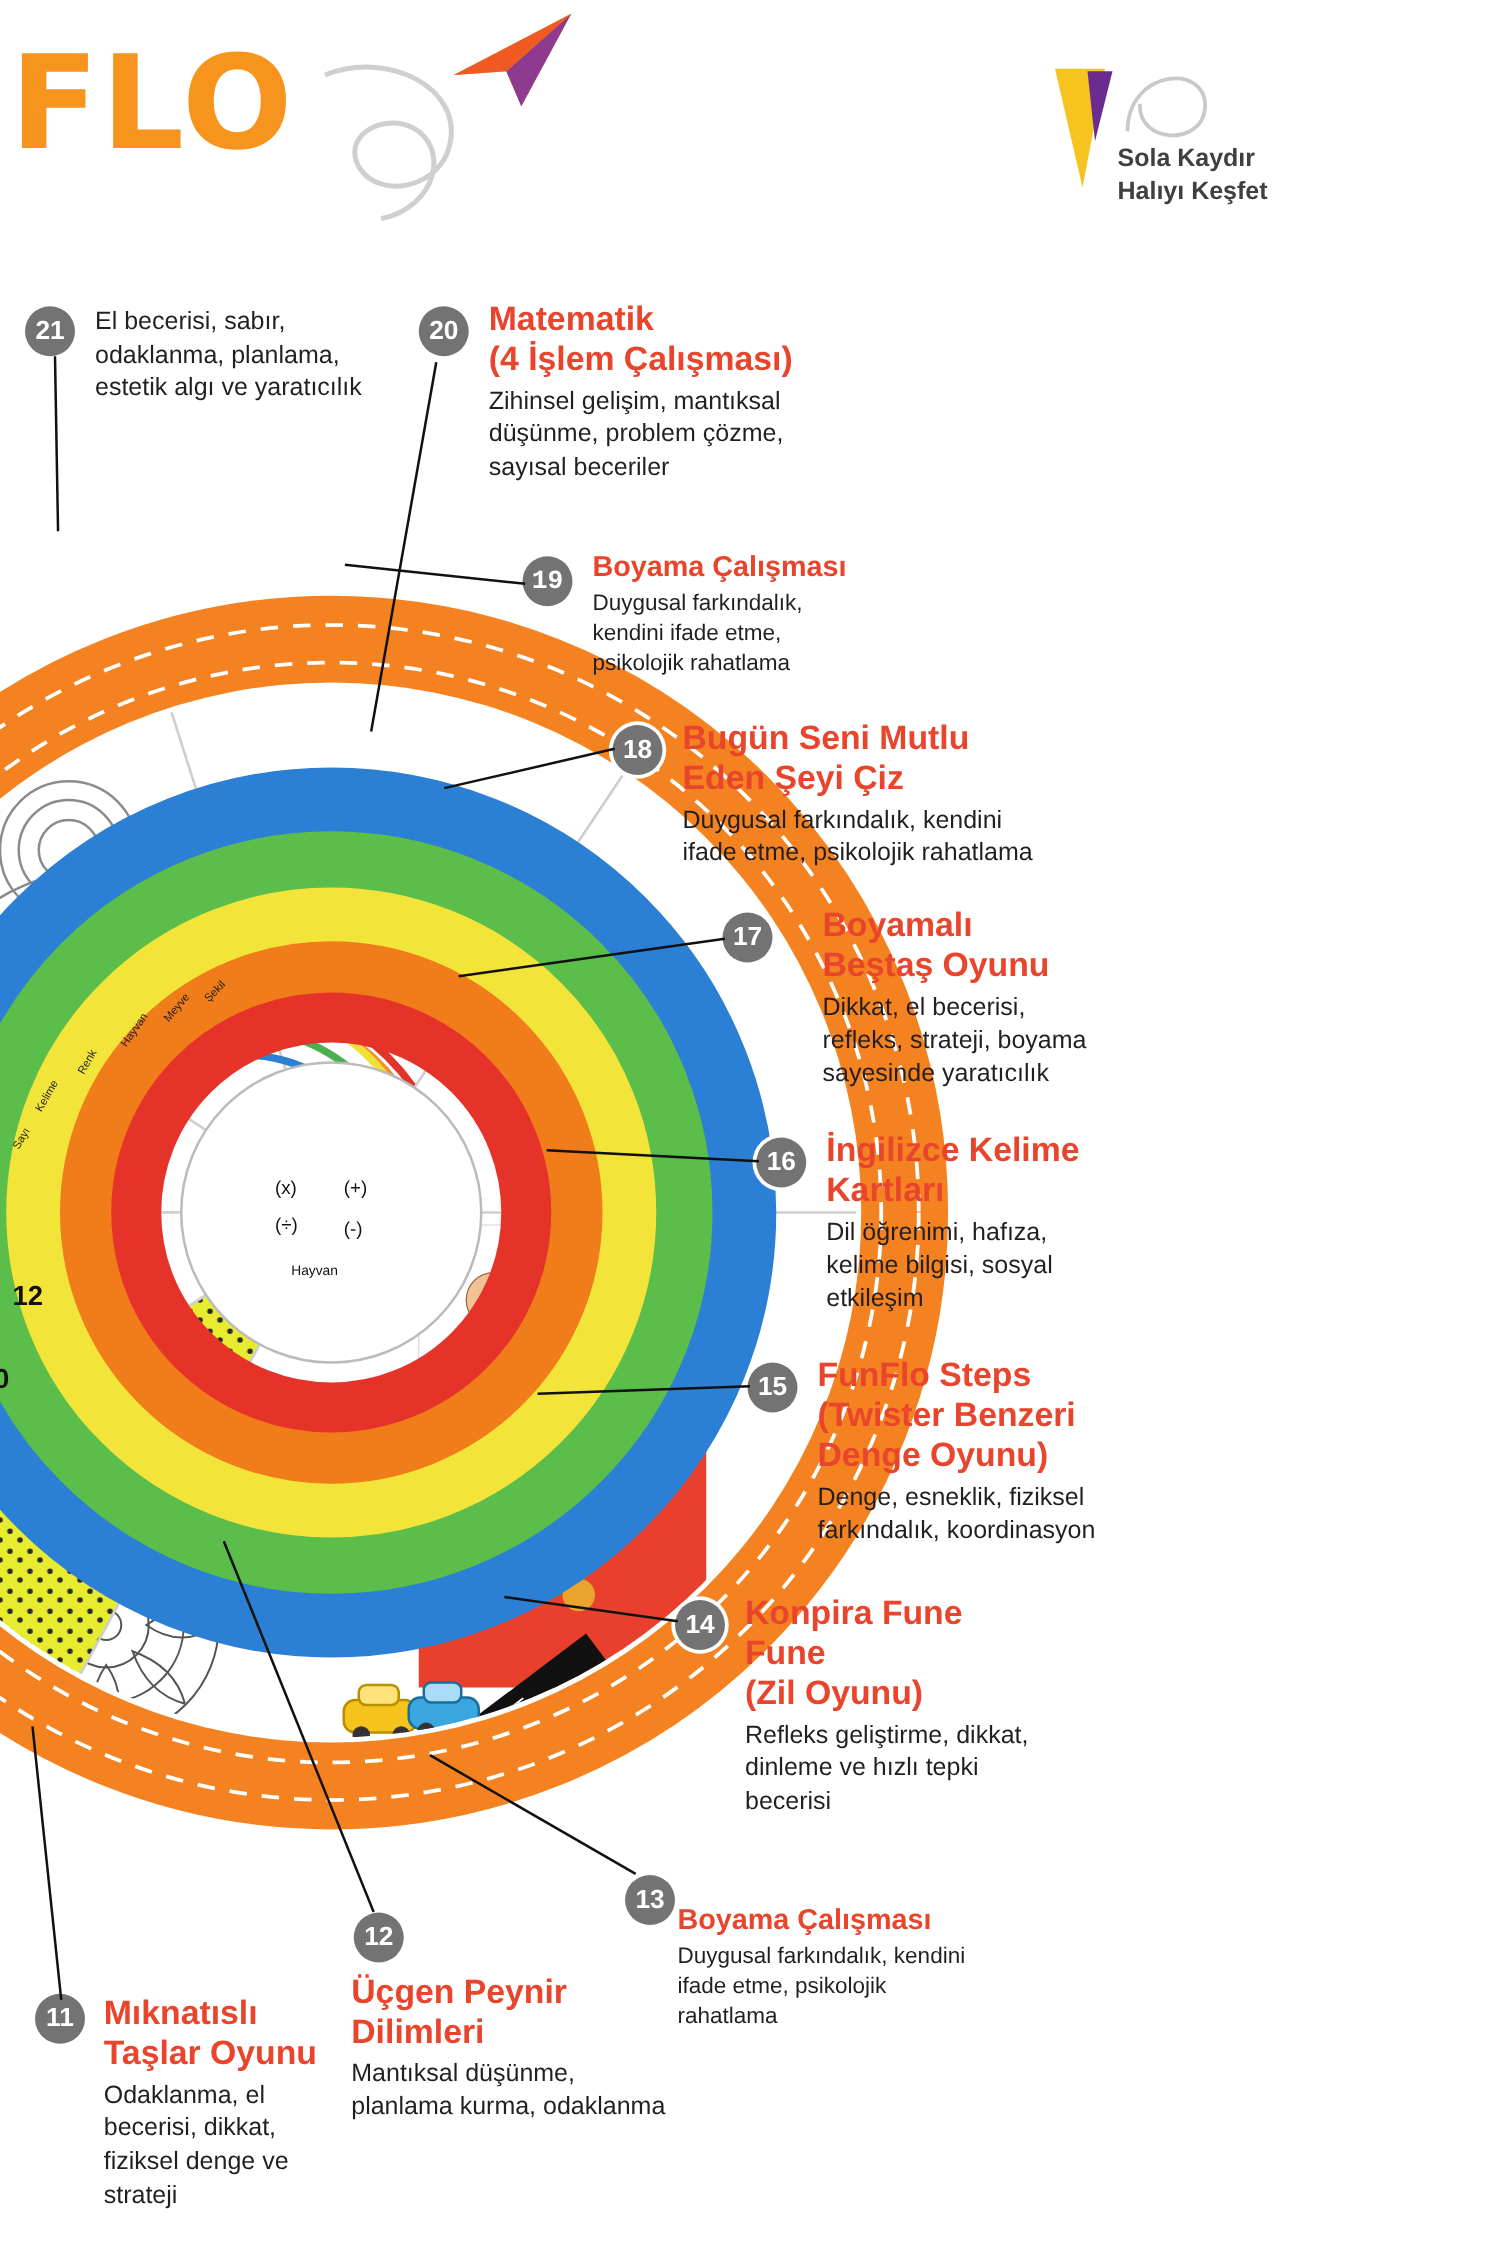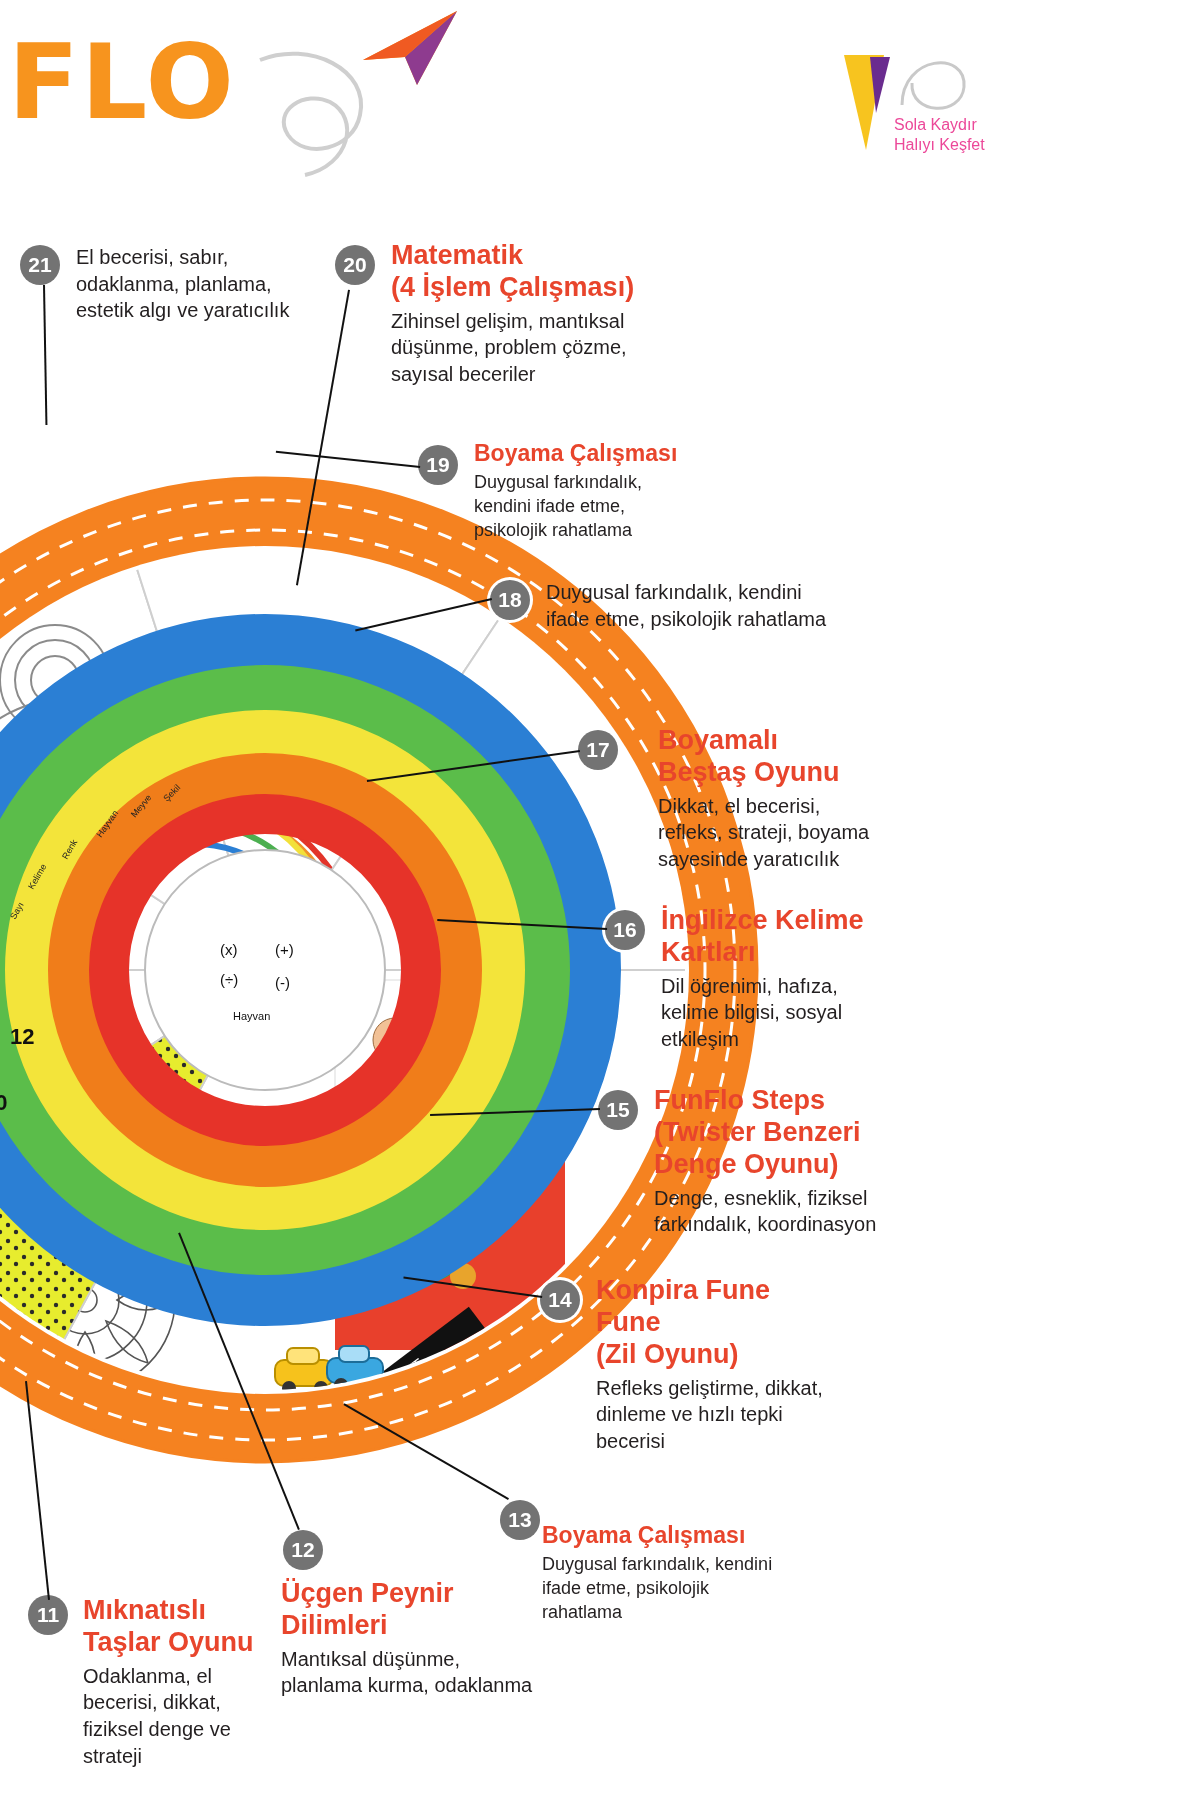--- a/index.html
+++ b/index.html
@@ -47,23 +47,23 @@
     position: absolute;
     right: 30px;
     top: 45px;
     width: 250px;
     height: 130px;
   }
   .brand-text {
     position: absolute;
     left: 62px;
     top: 70px;
-    font-size: 16px;
-    font-weight: 400;
-    color: #ec4899;
+    font-size: 20px;
+    font-weight: 700;
+    color: #404040;
     line-height: 1.28;
     font-family: "Liberation Sans", sans-serif;
   }
 
   
   .wheel-wrap {
     position: absolute;
     left: -285px;
     top: 420px;
     width: 1100px;
@@ -374,31 +374,35 @@
     <div class="co-title big">
       <div>Matematik</div>
       <div>(4 İşlem Çalışması)</div>
     </div>
     <div class="co-desc big">Zihinsel gelişim, mantıksal düşünme, problem çözme, sayısal beceriler</div>
   </div>
 </div>
 <div class="leader" style="left:350px; top:290px; width:300px; transform:rotate(100deg);"></div>
 
 <div class="callout" style="left:418px; top:440px; width:280px;">
-  <div class="badge" style="left:0; top:5px;">19</div>
+  <div class="badge" style="left:0; top:5px;font-family:Liberation Mono, monospace;">19</div>
   <div style="margin-left:56px;">
     <div class="co-title mid">Boyama Çalışması</div>
     <div class="co-desc mid">Duygusal farkındalık, kendini ifade etme, psikolojik rahatlama</div>
   </div>
 </div>
 <div class="leader" style="left:420px; top:468px; width:145px; transform:rotate(186deg);"></div>
 
 <div class="callout" style="left:490px; top:575px; width:360px;">
   <div class="badge" style="left:0; top:5px;">18</div>
   <div style="margin-left:56px;">
+    <div class="co-title big">
+      <div>Bugün Seni Mutlu</div>
+      <div>Eden Şeyi Çiz</div>
+    </div>
     <div class="co-desc big">Duygusal farkındalık, kendini ifade etme, psikolojik rahatlama</div>
   </div>
 </div>
 <div class="leader" style="left:492px; top:600px; width:140px; transform:rotate(167deg);"></div>
 
 <div class="callout" style="left:578px; top:725px; width:300px;">
   <div class="badge" style="left:0; top:5px;">17</div>
   <div style="margin-left:80px;">
     <div class="co-title big">
       <div>Boyamalı</div>

